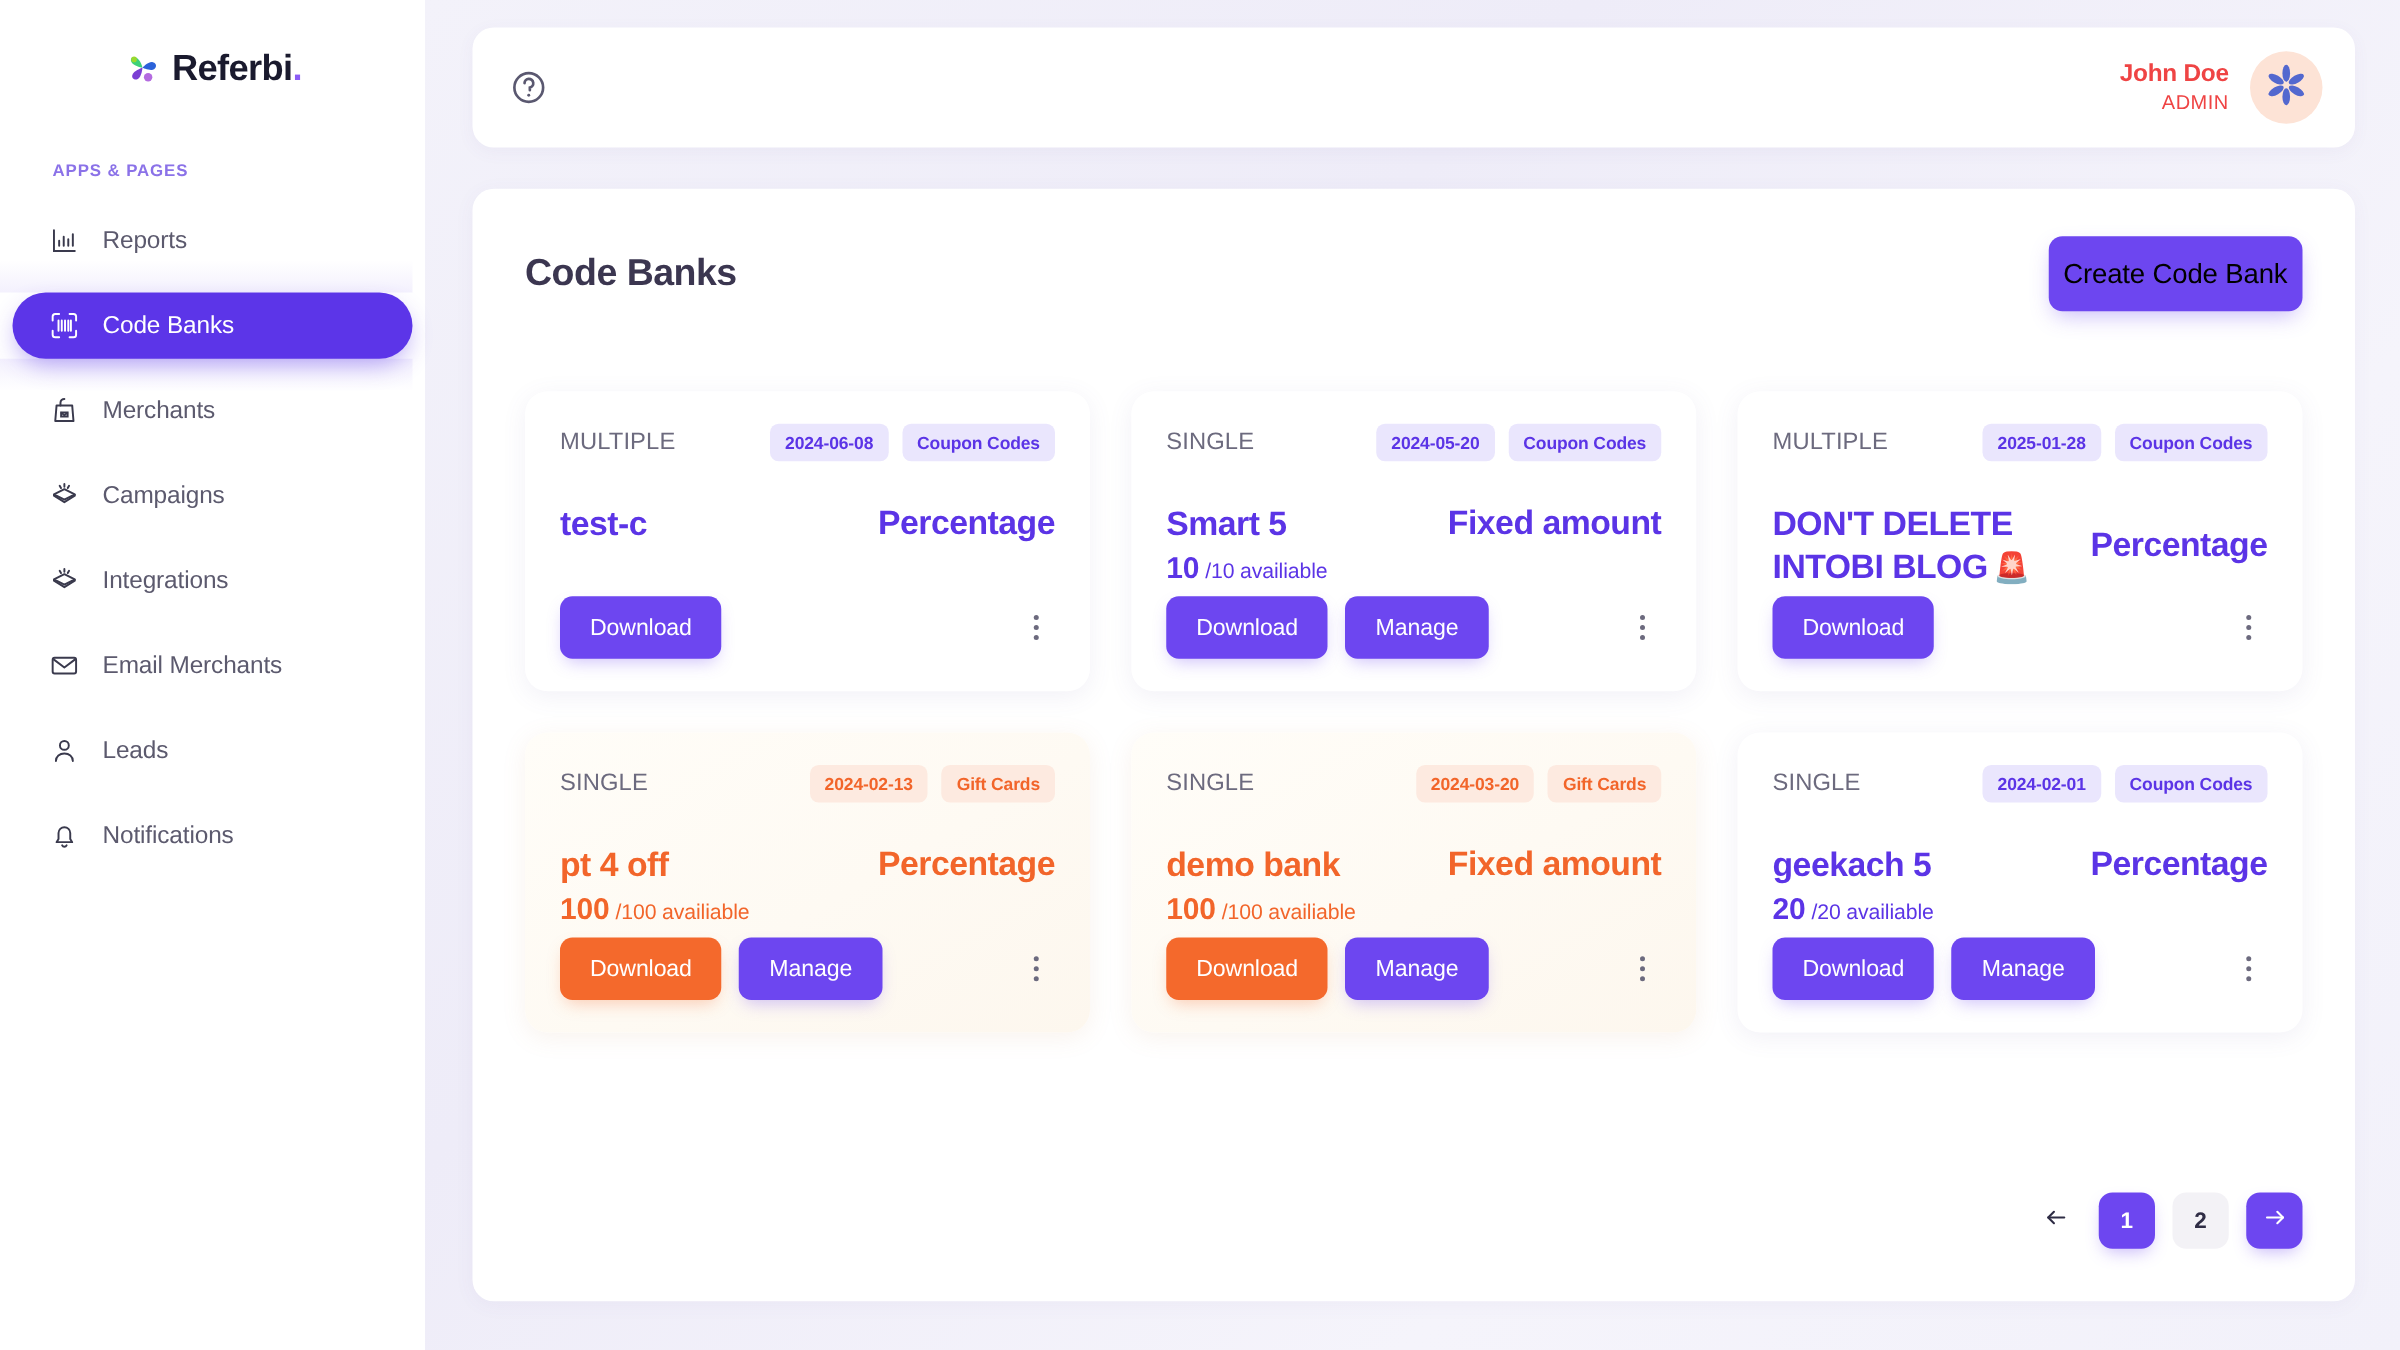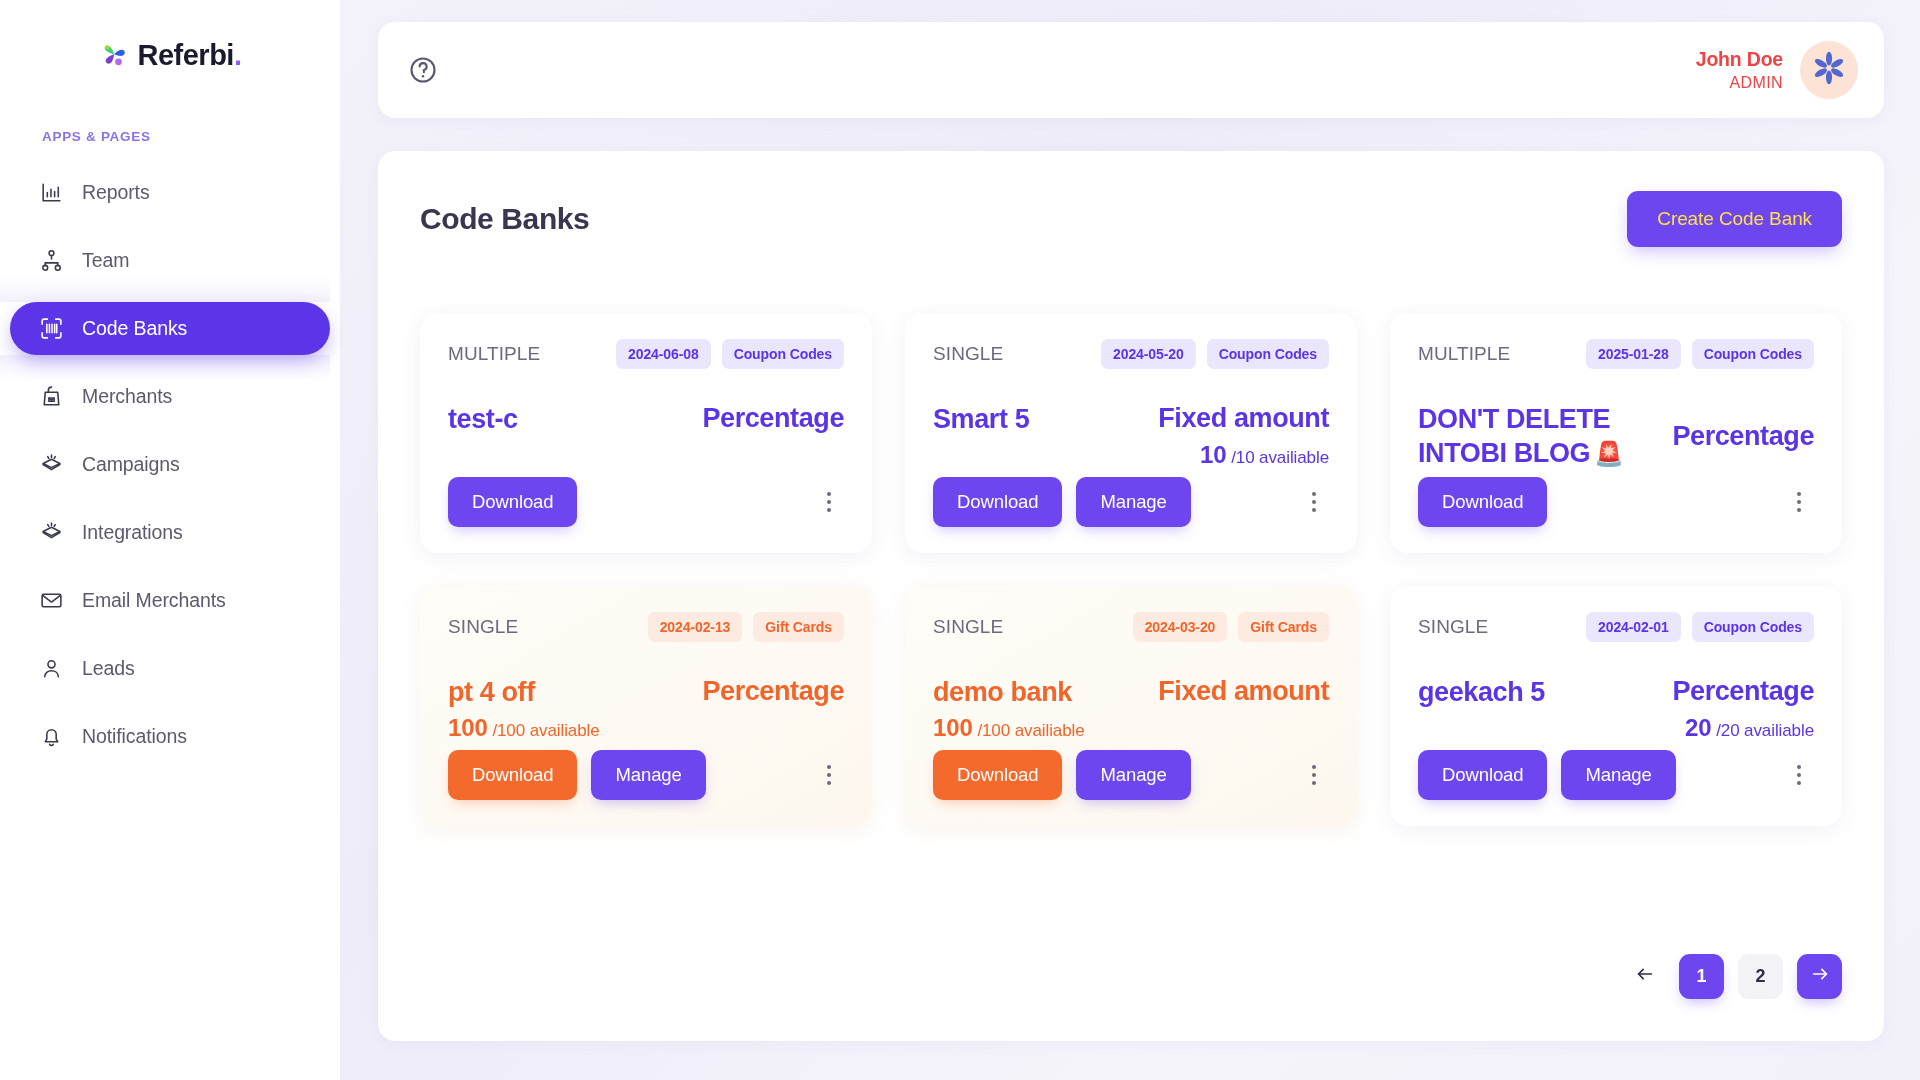--- a/index.html
+++ b/index.html
@@ -99,23 +99,23 @@
     box-shadow: 0 3px 16px rgba(90,80,160,0.05);
   }
   .panel-head {
     display: flex; align-items: center; justify-content: space-between;
     height: 62px;
   }
   .panel-title {
     font-size: 30px; font-weight: 700; color: #3b3650; letter-spacing: -0.4px;
   }
   .create-btn {
-    background: #6d46f0; color: #fde047; border: none;
-    font-family: inherit; font-size: 19px; font-weight: 500;
-    padding: 17px 30px; border-radius: 11px; cursor: pointer;
+    background: #6d46f0; color: #000000; border: none;
+    font-family: inherit; font-size: 22px; font-weight: 500;
+    padding: 17px 12px; border-radius: 11px; cursor: pointer;
     letter-spacing: -0.1px;
     box-shadow: 0 7px 18px -4px rgba(109,70,240,0.38);
   }
 
   
   .grid {
     margin-top: 63px;
     display: grid; grid-template-columns: repeat(3, 1fr);
     gap: 33px 33px;
   }
@@ -152,21 +152,21 @@
   .card-type {
     font-size: 27px; font-weight: 700; letter-spacing: -0.4px;
     text-align: right; white-space: nowrap; padding-top: 0px;
   }
   .card.purple .card-name, .card.purple .card-type { color: #5b34e6; }
   .card.orange .card-name, .card.orange .card-type { color: #f2652a; }
   .card.two-line .card-type { padding-top: 18px; }
 
   .card-avail { margin-top: 4px; font-size: 17px; letter-spacing: -0.1px; }
   .card-avail .num { font-size: 24px; font-weight: 700; }
-  .card.purple .card-avail, .card.purple .card-avail .num { color: #5b34e6; text-align: right; }
+  .card.purple .card-avail, .card.purple .card-avail .num { color: #5b34e6; }
   .card.orange .card-avail, .card.orange .card-avail .num { color: #f2652a; }
 
   .card-actions {
     position: absolute; left: 28px; right: 28px; bottom: 26px;
     display: flex; align-items: center; gap: 14px;
   }
   .btn {
     border: none; font-family: inherit; cursor: pointer;
     font-size: 18.5px; font-weight: 500; color: #fff;
     padding: 14px 24px; border-radius: 10px; letter-spacing: -0.1px;
@@ -227,31 +227,20 @@
     <nav class="nav-list" id="nav-list">
         <div class="nav-item">
           <span class="nav-ico">
             <svg width="25" height="25" viewBox="0 0 24 24" fill="none" stroke="currentColor" stroke-width="1.5" stroke-linecap="round">
               <path d="M4 4v16h16"></path>
               <path d="M8 16v-4M11.5 16v-7M15 16v-5M18.5 16v-9"></path>
             </svg>
           </span>
           <span class="nav-label">Reports</span>
         </div>
-        <div class="nav-item">
-          <span class="nav-ico">
-            <svg width="25" height="25" viewBox="0 0 24 24" fill="none" stroke="currentColor" stroke-width="1.5">
-              <circle cx="12" cy="5" r="2.3"></circle>
-              <circle cx="6" cy="19" r="2.3"></circle>
-              <circle cx="18" cy="19" r="2.3"></circle>
-              <path d="M12 7.3v3.2M6 16.7v-2.4h12v2.4M6 14.3h12" stroke-linecap="round"></path>
-            </svg>
-          </span>
-          <span class="nav-label">Team</span>
-        </div>
         <div class="nav-item active">
           <span class="nav-ico">
             <svg width="25" height="25" viewBox="0 0 24 24" fill="none" stroke="currentColor" stroke-width="1.5" stroke-linecap="round">
               <path d="M3 8V5a2 2 0 0 1 2-2h3M21 8V5a2 2 0 0 0-2-2h-3M3 16v3a2 2 0 0 0 2 2h3M21 16v3a2 2 0 0 1-2 2h-3"></path>
               <path d="M7.5 8v8M10 8v8M12.5 8v8M15 8v8M17 8v8"></path>
             </svg>
           </span>
           <span class="nav-label">Code Banks</span>
         </div>
         <div class="nav-item">

